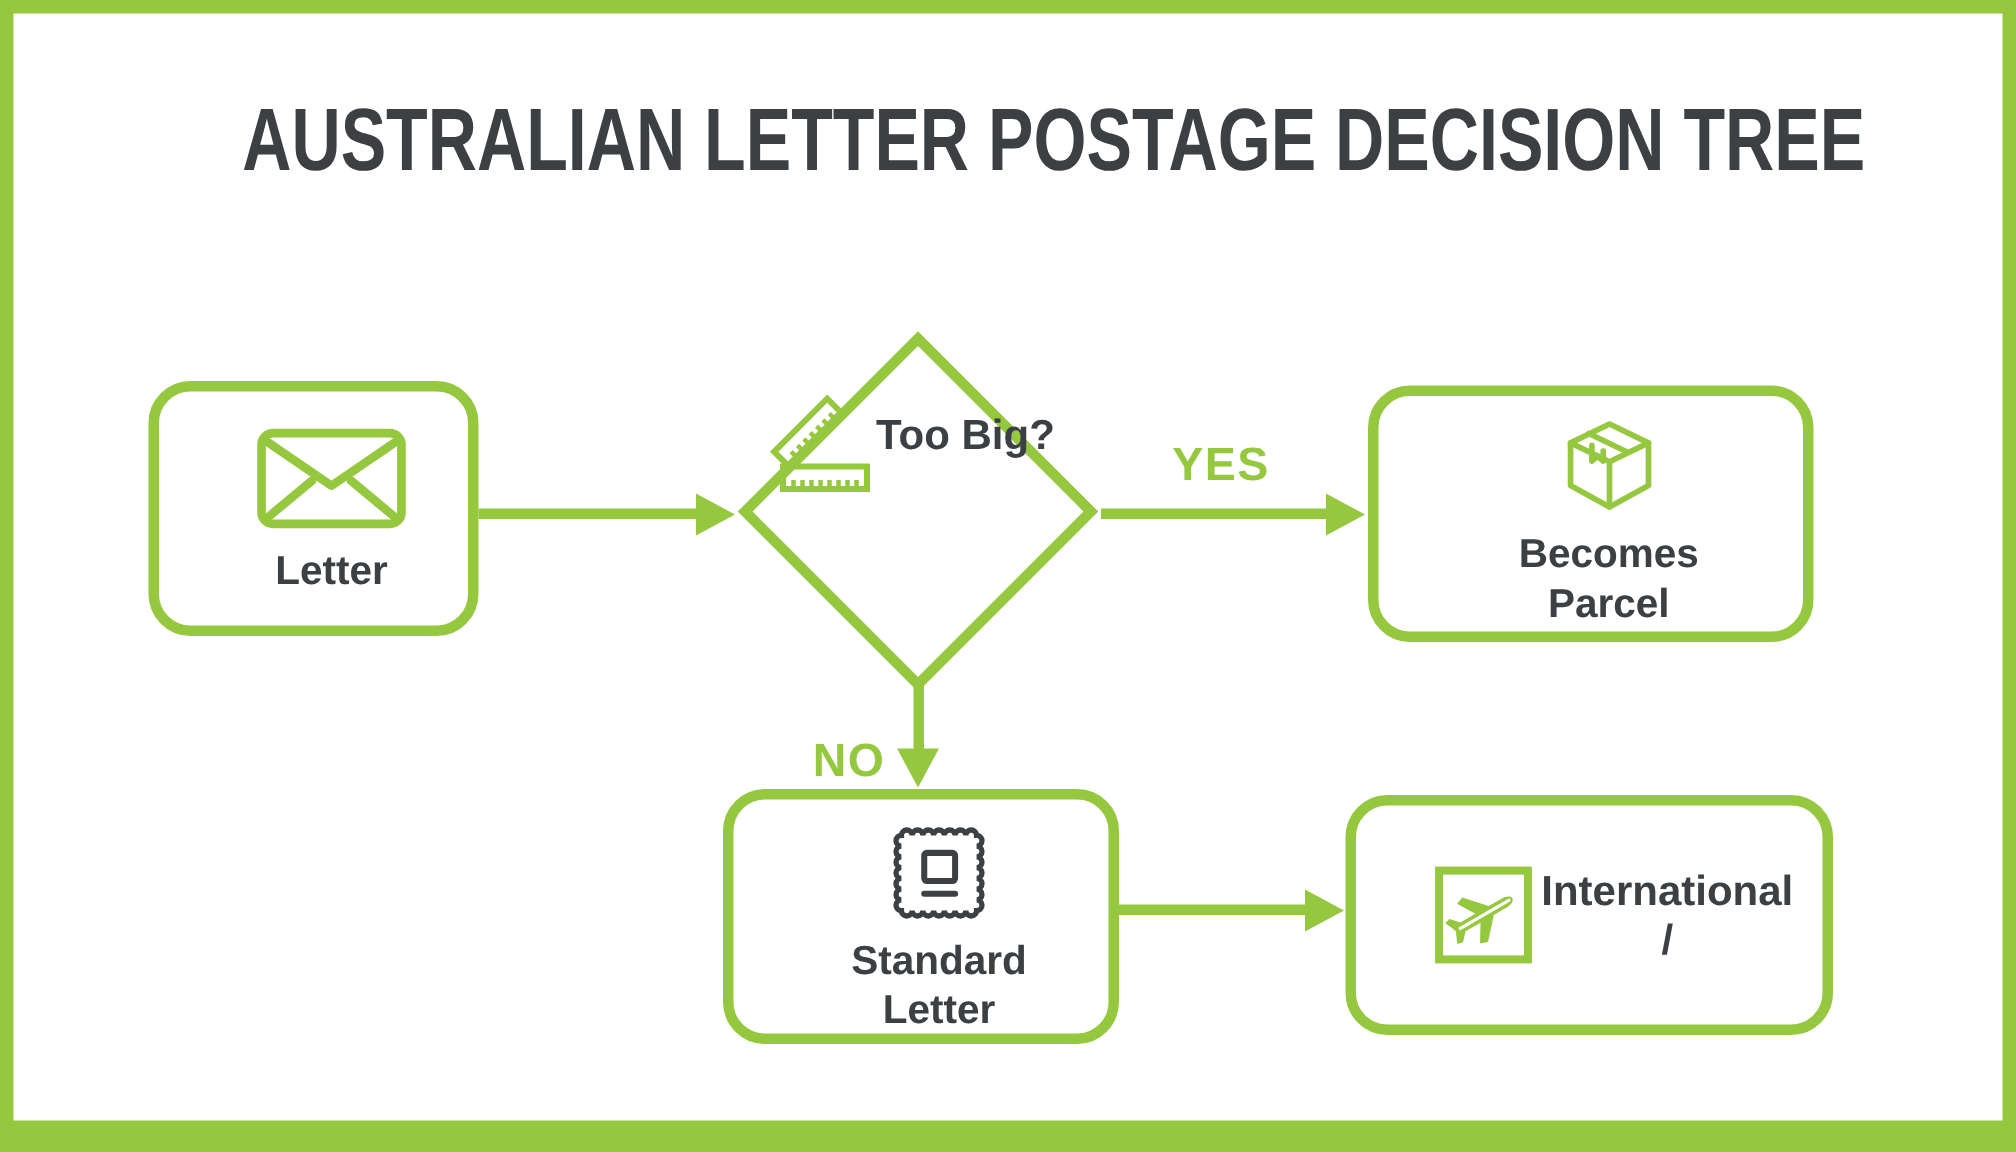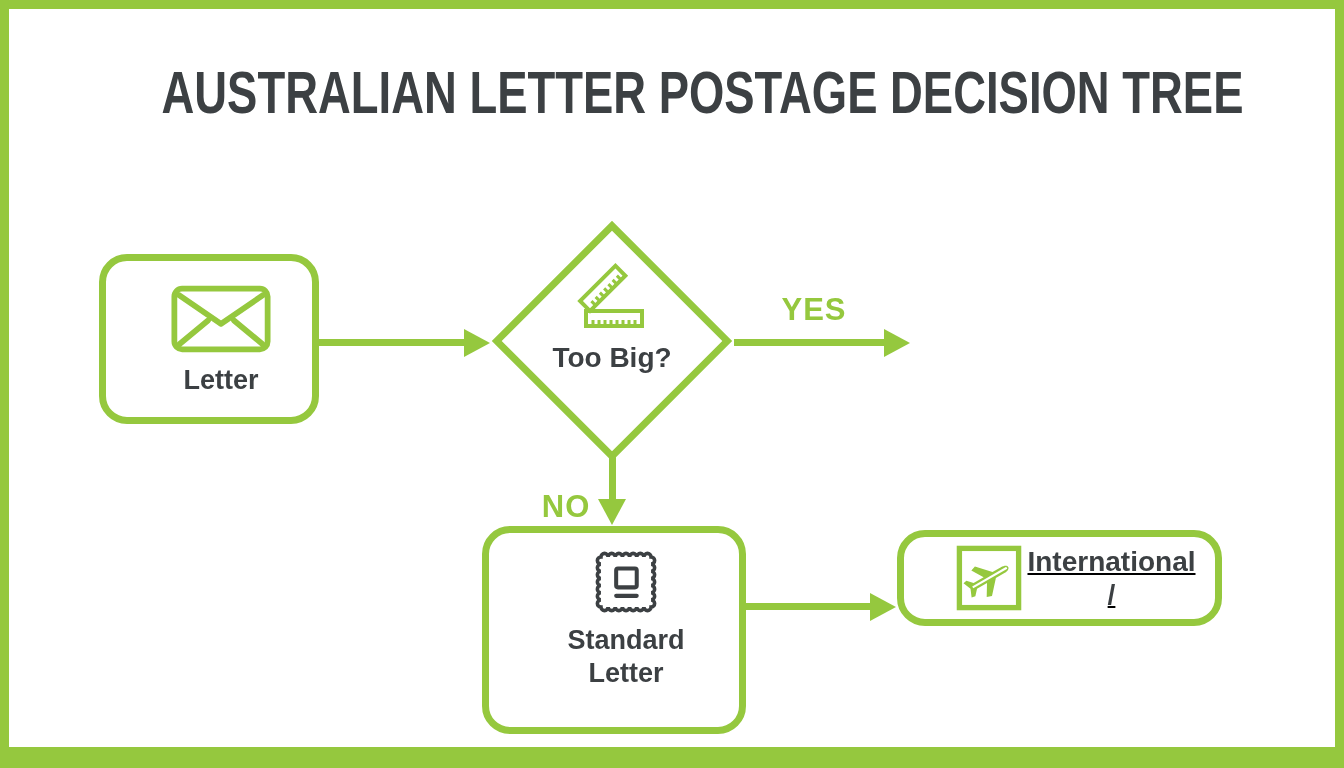--- a/index.html
+++ b/index.html
@@ -54,21 +54,21 @@
     left:518px;top:247px;
     width:170px;height:170px;
     background:#fff;
     border:7px solid var(--green);
     transform:rotate(45deg);
   }
   .diamond-content{
     position:absolute;
     left:503px;top:256px;
     width:200px;
-    display:flex;flex-direction:column;align-items:center;
+    display:flex;flex-direction:row;align-items:flex-start;
   }
   .hline{position:absolute;height:7px;background:var(--green);}
   .vline{position:absolute;width:7px;background:var(--green);}
   .head-right{
     position:absolute;width:0;height:0;
     border-left:26px solid var(--green);
     border-top:14px solid transparent;
     border-bottom:14px solid transparent;
   }
   .head-down{
@@ -123,41 +123,54 @@
         </g>
       </g>
     </svg>
     <div class="node-label" style="margin-top:8px;font-size:28px;">Too Big?</div>
   </div>
 
   <div class="edge-label" style="left:760px;top:283px;width:90px;text-align:center;">YES</div>
   <div class="hline" style="left:725px;top:330px;width:152px;"></div>
   <div class="head-right" style="left:875px;top:320px;"></div>
 
+  <div class="box" style="left:903px;top:248px;width:297px;height:171px;">
+    <svg class="green-icon" width="62" height="68" viewBox="0 0 74 78" style="margin-top:14px;">
+      <g fill="none" stroke="currentColor" stroke-width="4.5" stroke-linejoin="round" stroke-linecap="round">
+        <path d="M37 4 L68 19 V53 L37 70 L6 53 V19 Z"></path>
+        <path d="M6 19 L37 34 L68 19"></path>
+        <path d="M37 34 V70"></path>
+        <path d="M20.5 11.5 L51.5 26.5"></path>
+        <path d="M23 21 L23 33.5 L27.5 29.5 L32 33.5 L32 25.5"></path>
+      </g>
+    </svg>
+    <div class="node-label" style="margin-top:7px;">Becomes</div>
+    <div class="node-label">Parcel</div>
+  </div>
 
   <div class="edge-label" style="left:512px;top:480px;width:90px;">NO</div>
   <div class="vline" style="left:600px;top:448px;height:44px;"></div>
   <div class="head-down" style="left:589px;top:490px;"></div>
 
-  <div class="box" style="left:473px;top:517px;width:264px;height:208px;">
+  <div class="box" style="left:473px;top:517px;width:264px;height:170px;">
     <svg class="dark-icon" width="68" height="68" viewBox="0 0 76 76" style="margin-top:15px;">
       <g fill="none" stroke="currentColor">
         <path stroke-width="4" d="M10 10 a4 4 0 0 1 8 0 a4 4 0 0 1 8 0 a4 4 0 0 1 8 0 a4 4 0 0 1 8 0 a4 4 0 0 1 8 0 a4 4 0 0 1 8 0 a4 4 0 0 1 8 0 a4 4 0 0 1 0 8 a4 4 0 0 1 0 8 a4 4 0 0 1 0 8 a4 4 0 0 1 0 8 a4 4 0 0 1 0 8 a4 4 0 0 1 0 8 a4 4 0 0 1 0 8 a4 4 0 0 1 -8 0 a4 4 0 0 1 -8 0 a4 4 0 0 1 -8 0 a4 4 0 0 1 -8 0 a4 4 0 0 1 -8 0 a4 4 0 0 1 -8 0 a4 4 0 0 1 -8 0 a4 4 0 0 1 0 -8 a4 4 0 0 1 0 -8 a4 4 0 0 1 0 -8 a4 4 0 0 1 0 -8 a4 4 0 0 1 0 -8 a4 4 0 0 1 0 -8 a4 4 0 0 1 0 -8 Z"></path>
         <rect x="27" y="23" width="23" height="21" rx="2" stroke-width="4.5"></rect>
         <path d="M27 53.5 H50" stroke-width="4.5" stroke-linecap="round"></path>
       </g>
     </svg>
     <div class="node-label" style="margin-top:8px;">Standard</div>
     <div class="node-label">Letter</div>
   </div>
 
   <div class="hline" style="left:737px;top:594px;width:126px;"></div>
   <div class="head-right" style="left:861px;top:584px;"></div>
 
-  <div class="box intl-box" style="left:888px;top:521px;width:325px;height:96px;text-decoration:underline;">
+  <div class="box intl-box" style="left:888px;top:521px;width:325px;height:160px;">
     <svg class="green-icon" width="66" height="66" viewBox="0 0 68 68" style="margin-left:28px;">
       <rect x="3.5" y="3.5" width="61" height="61" fill="none" stroke="currentColor" stroke-width="5.5"></rect>
       <g transform="rotate(-30 34 34) translate(34 34) scale(0.88) translate(-34 -34)">
         <path fill="currentColor" d="M60 34 C60 31.5 56.5 30 52.5 30 L41 30 L26.5 14 L20.5 16 L29 30 L15.5 30 L9.5 23.5 L5 24.5 L9 34 L5 43.5 L9.5 44.5 L15.5 38 L29 38 L20.5 52 L26.5 54 L41 38 L52.5 38 C56.5 38 60 36.5 60 34 Z"></path>
         <path d="M12 34 H58" stroke="#FFFFFF" stroke-width="2.5"></path>
       </g>
     </svg>
     <div class="intl-text">
       <div class="node-label intl-label">International /</div>
     </div>

